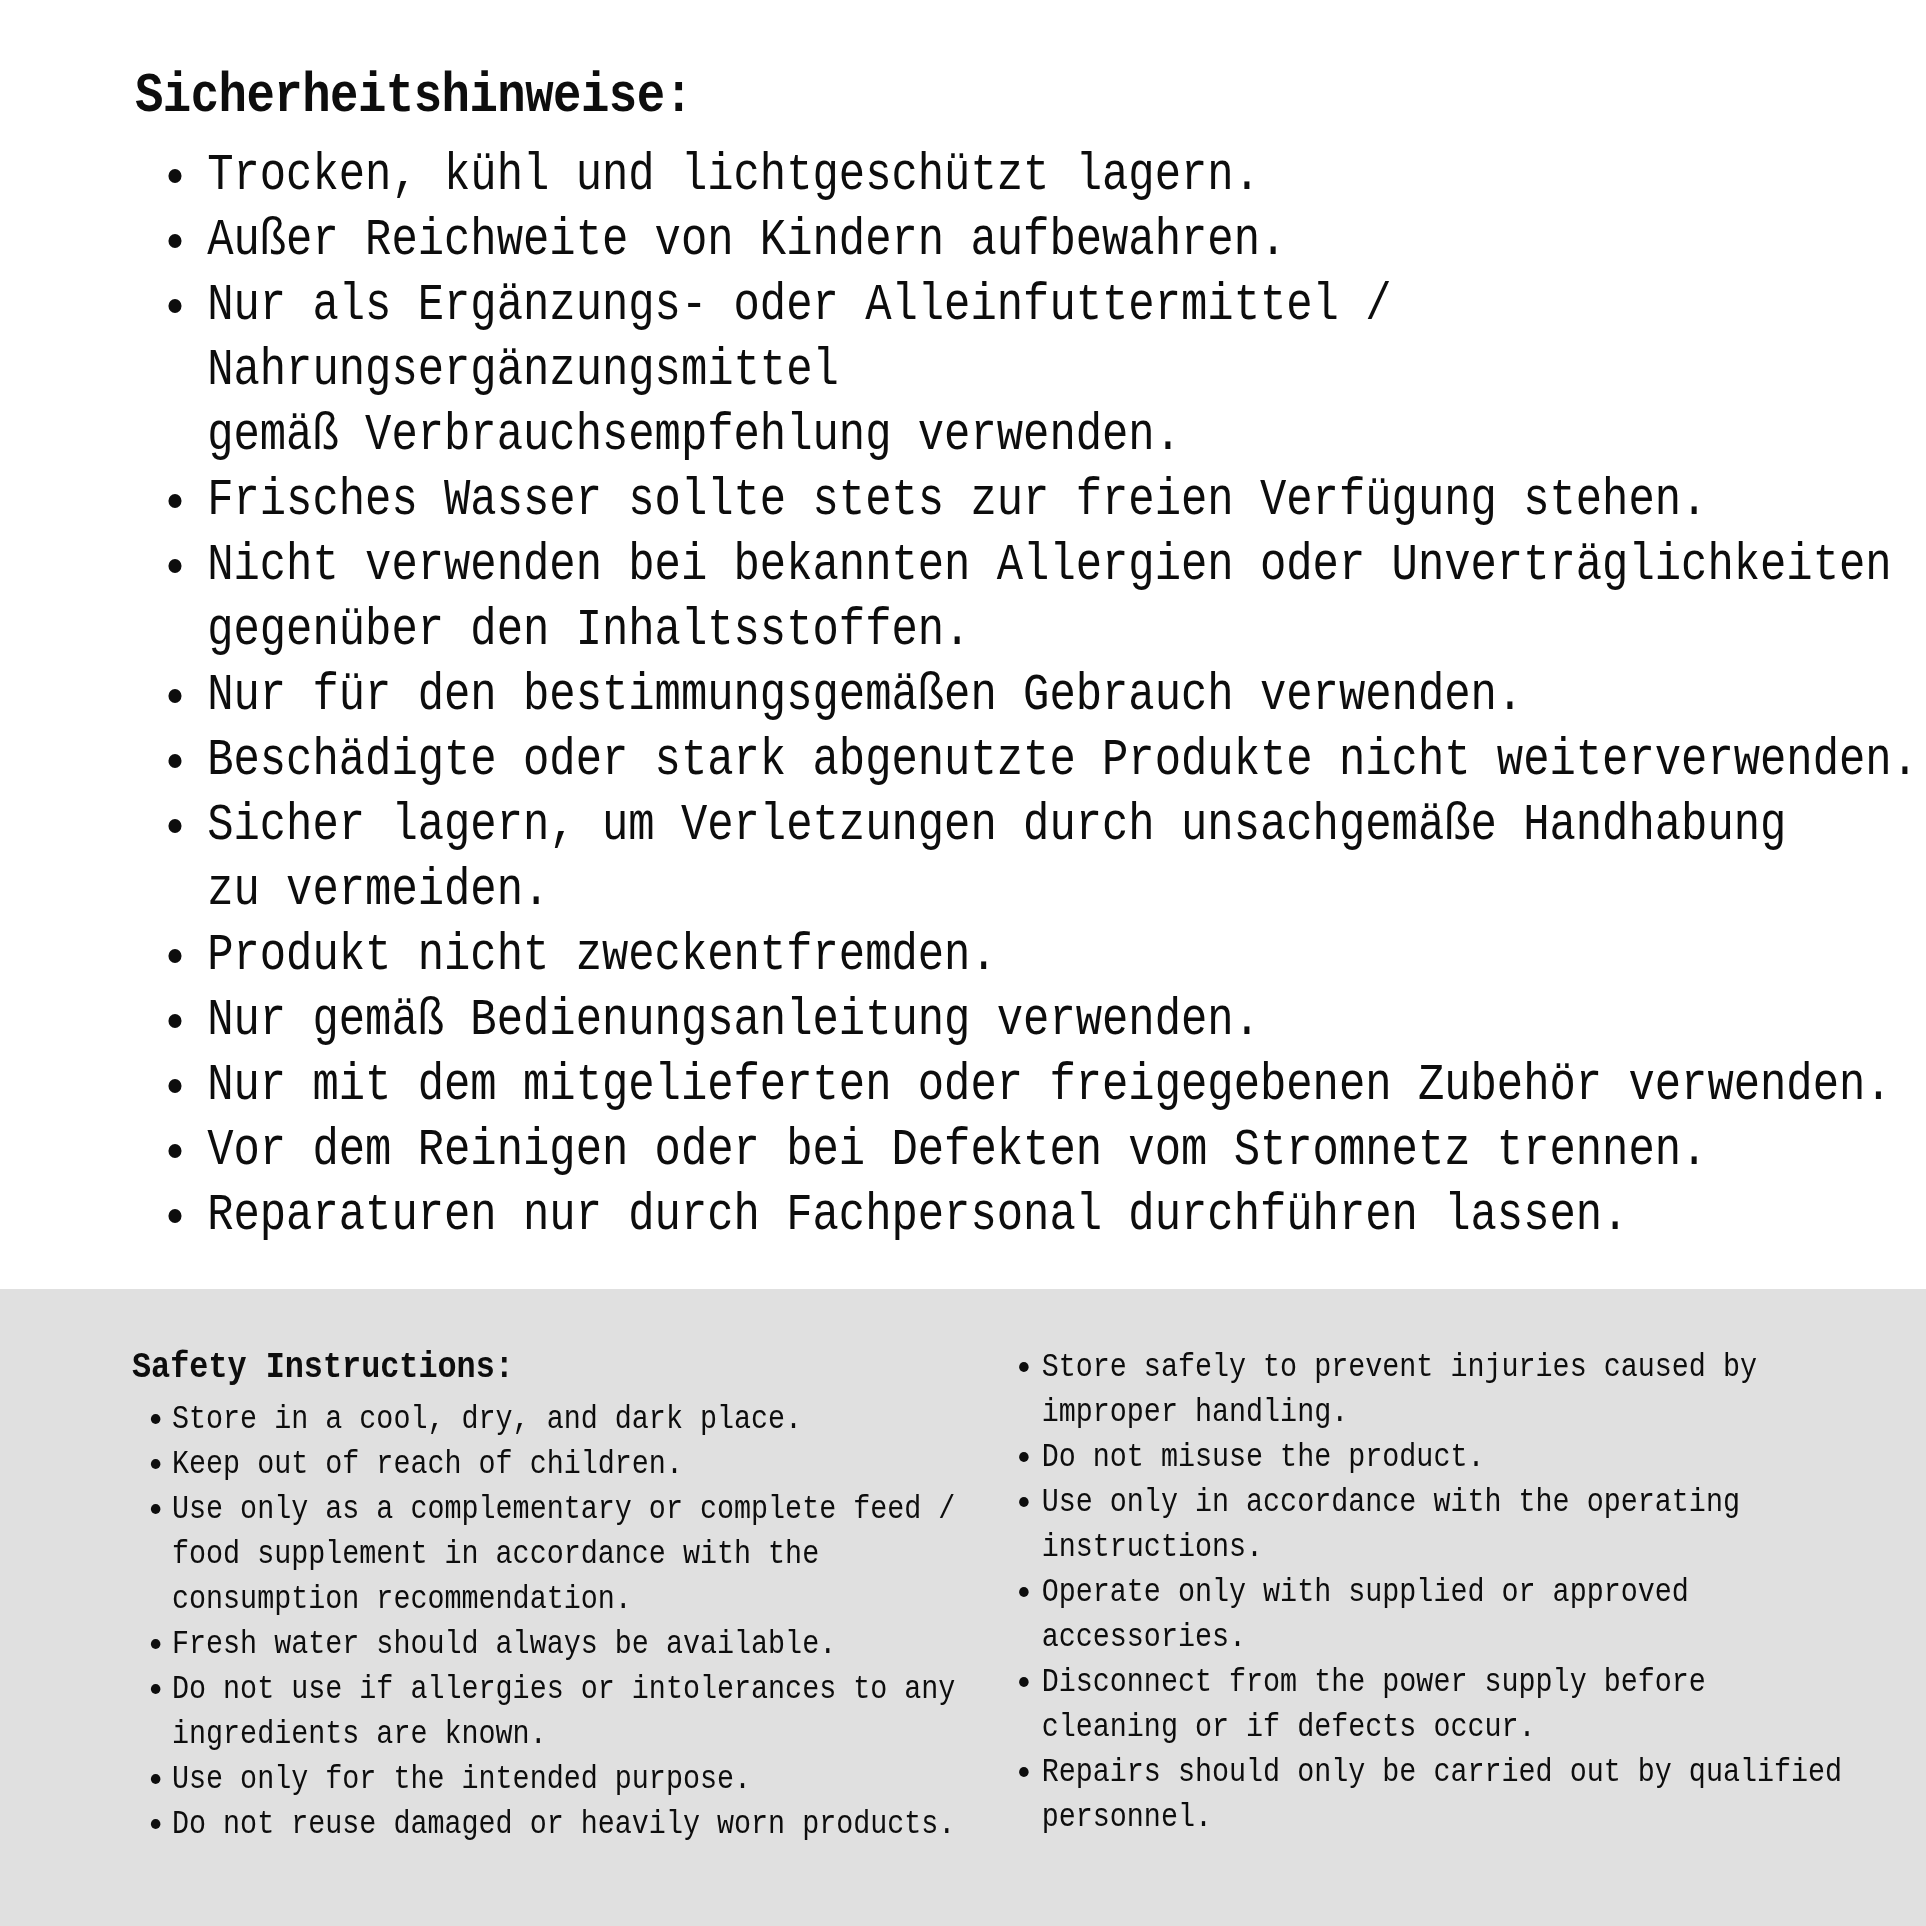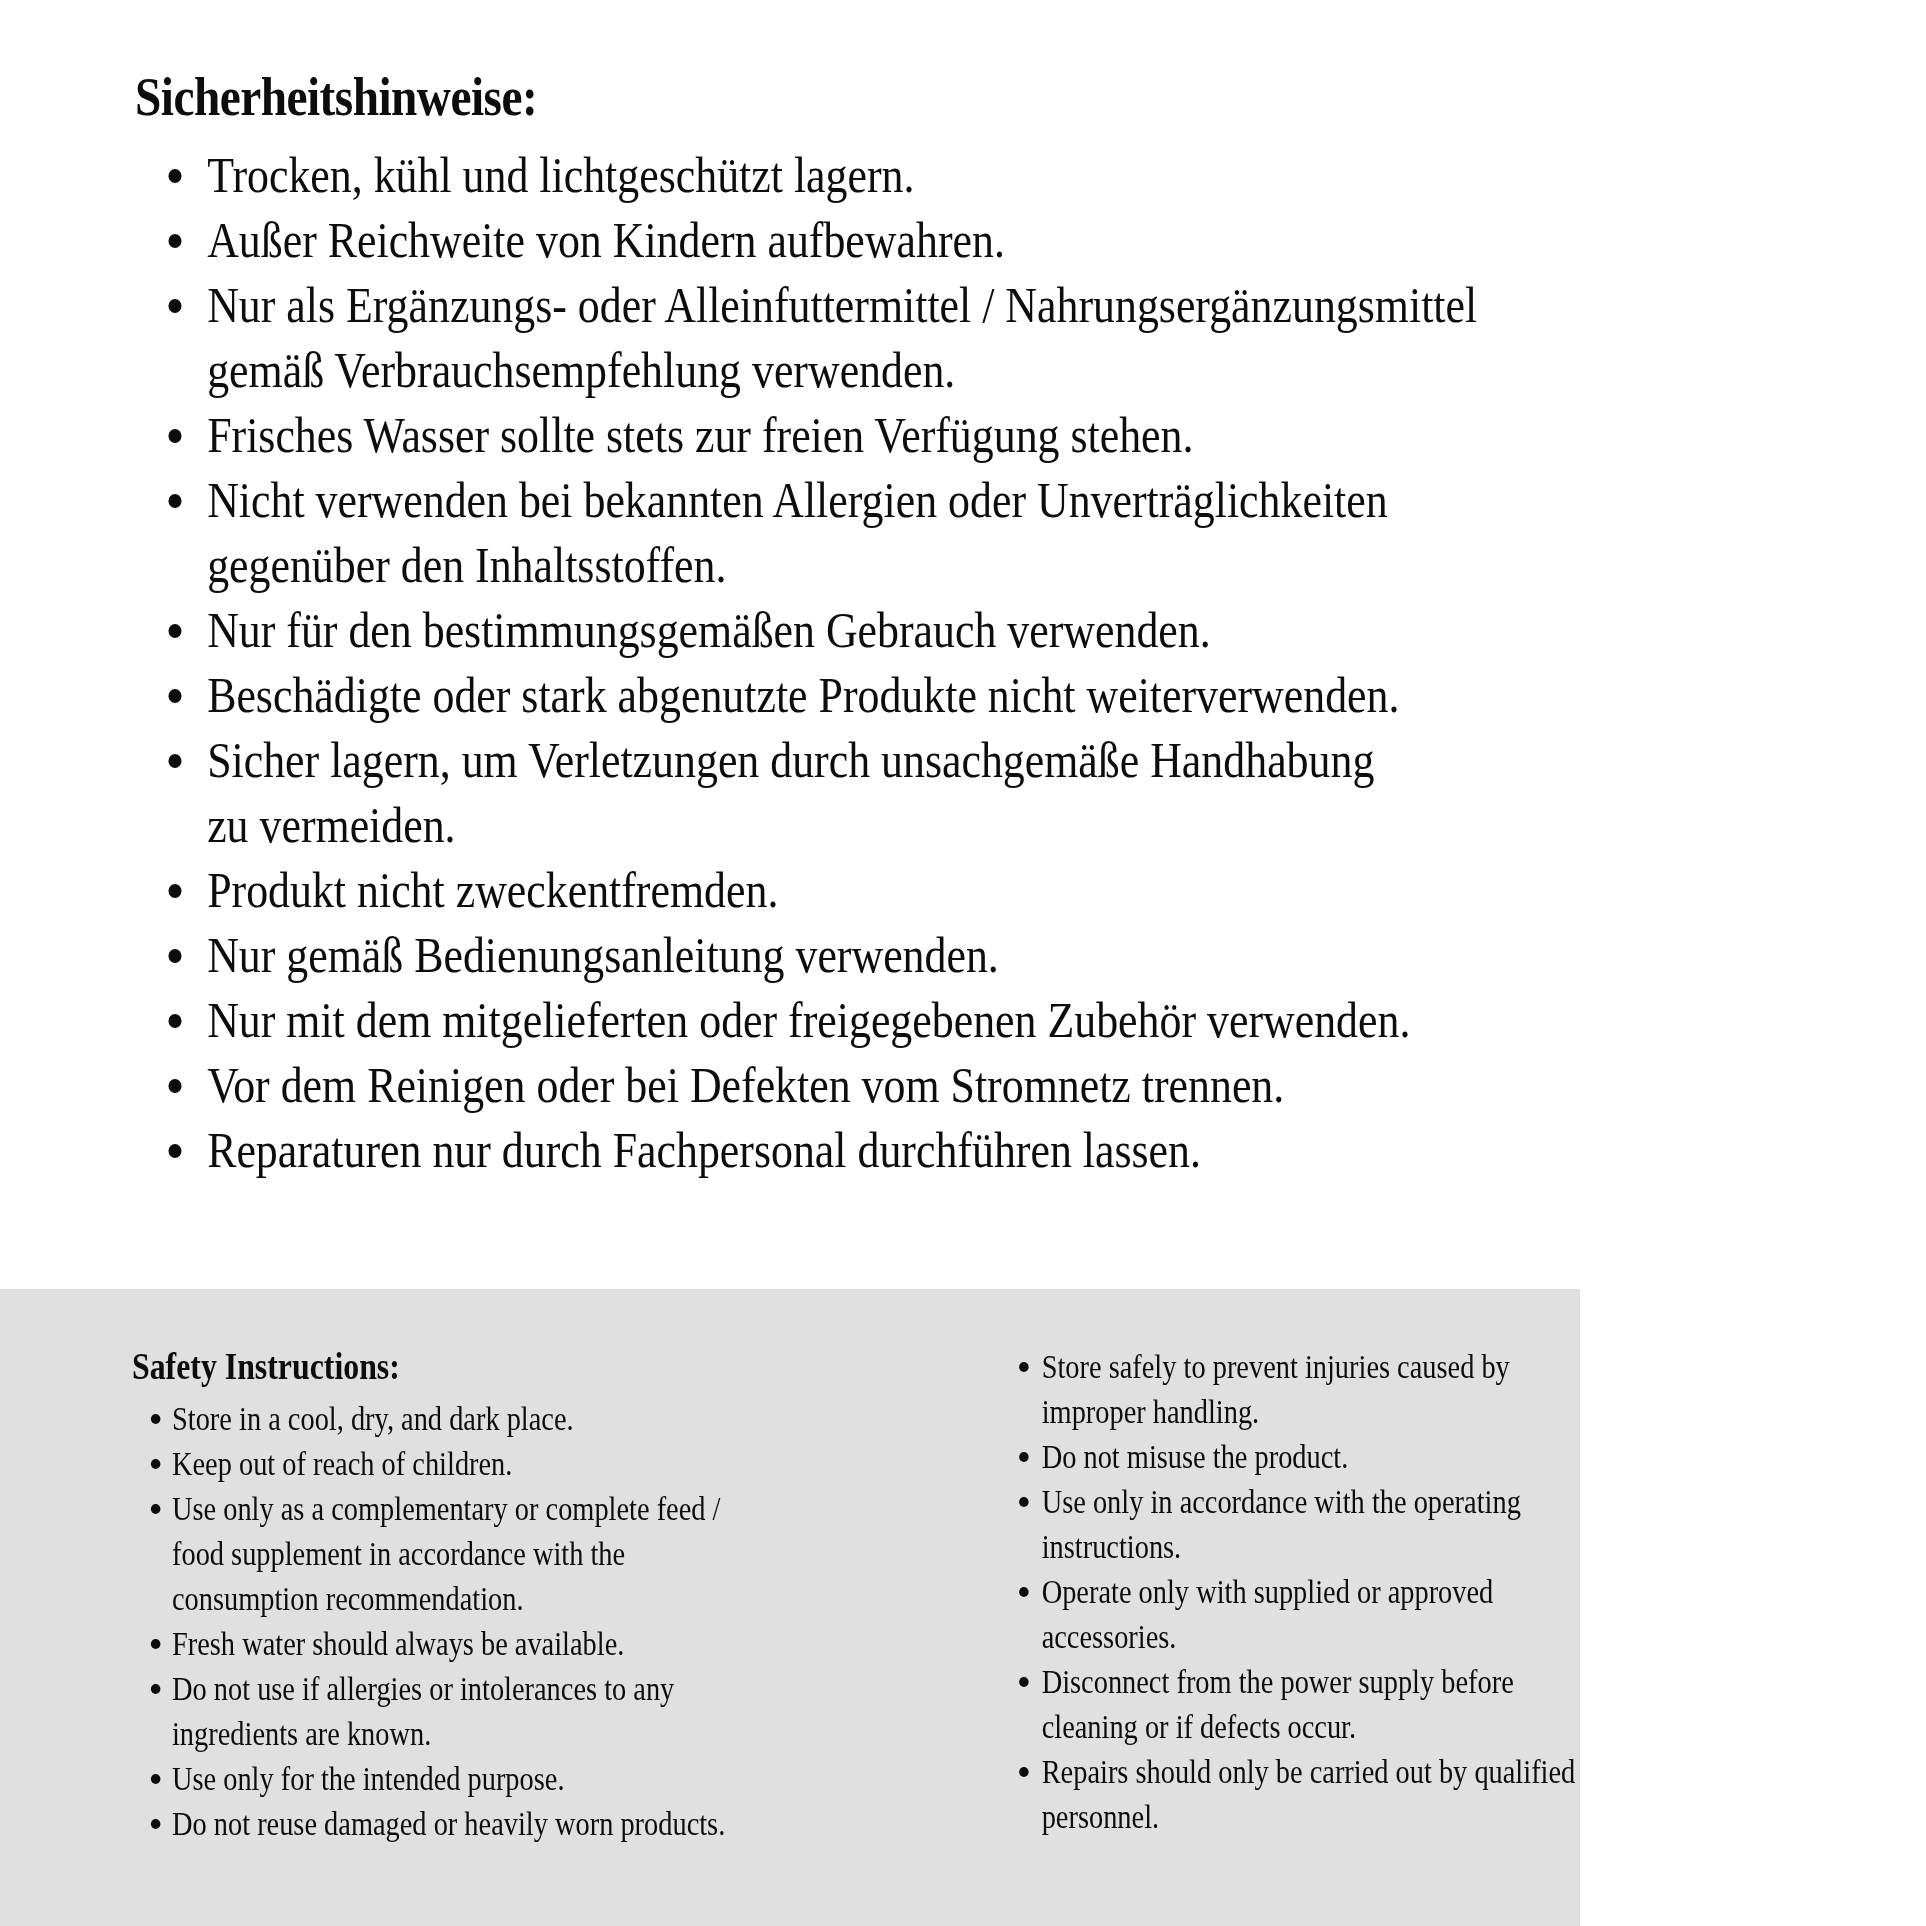--- a/index.html
+++ b/index.html
@@ -8,21 +8,21 @@
     padding: 0;
     background: #ffffff;
   }
   .canvas {
     position: relative;
     width: 1926px;
     height: 1926px;
     overflow: hidden;
     background: #ffffff;
     color: #0d0d0d;
-    font-family: Liberation Serif, serif;
+    font-family: Liberation Mono, monospace;
   }
 
   
   .de {
     position: absolute;
     left: 135px;
     top: 69px;
     width: 2080px;
     transform: scaleX(0.86);
     transform-origin: 0 0;
@@ -52,21 +52,21 @@
     font-size: 51px;
     line-height: 65px;
     white-space: pre-line;
   }
 
   
   .en {
     position: absolute;
     left: 0;
     top: 1289px;
-    width: 1580px;
+    width: 1926px;
     height: 637px;
     background: #e0e0e0;
   }
   .en .col {
     position: absolute;
     top: 56px;
     transform: scaleX(0.86);
     transform-origin: 0 0;
   }
   .en .col-left  { left: 132px;  width: 1027px; }

